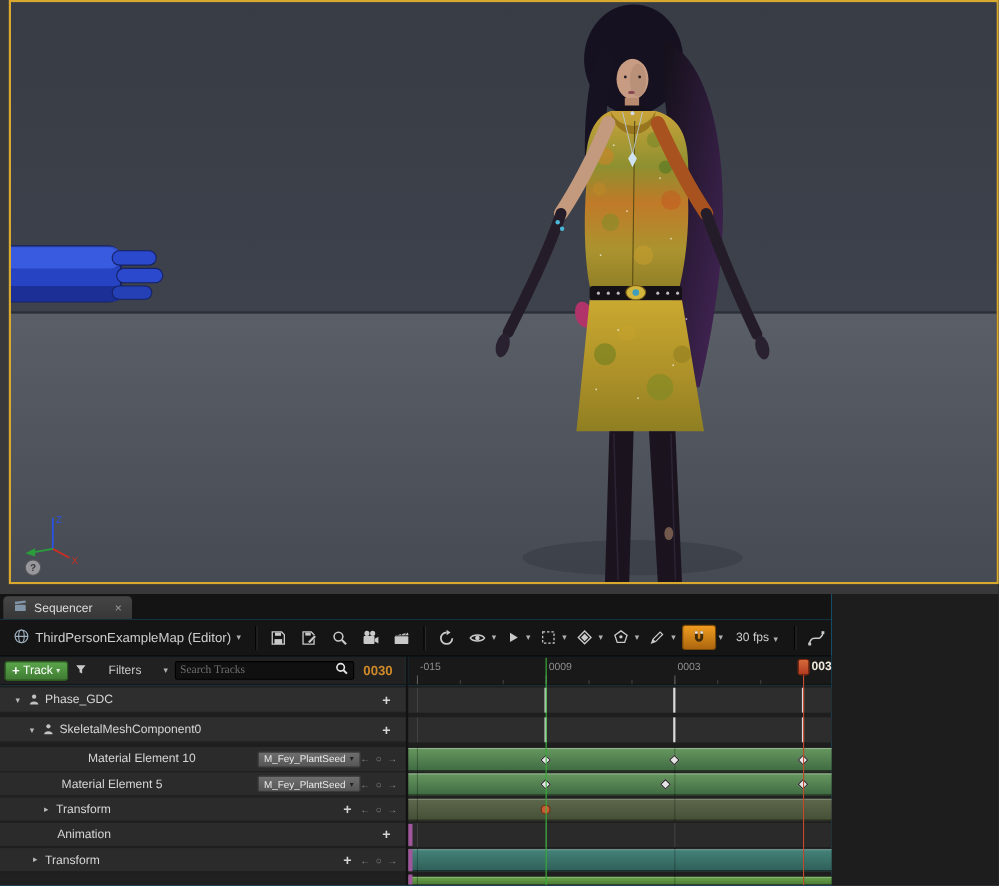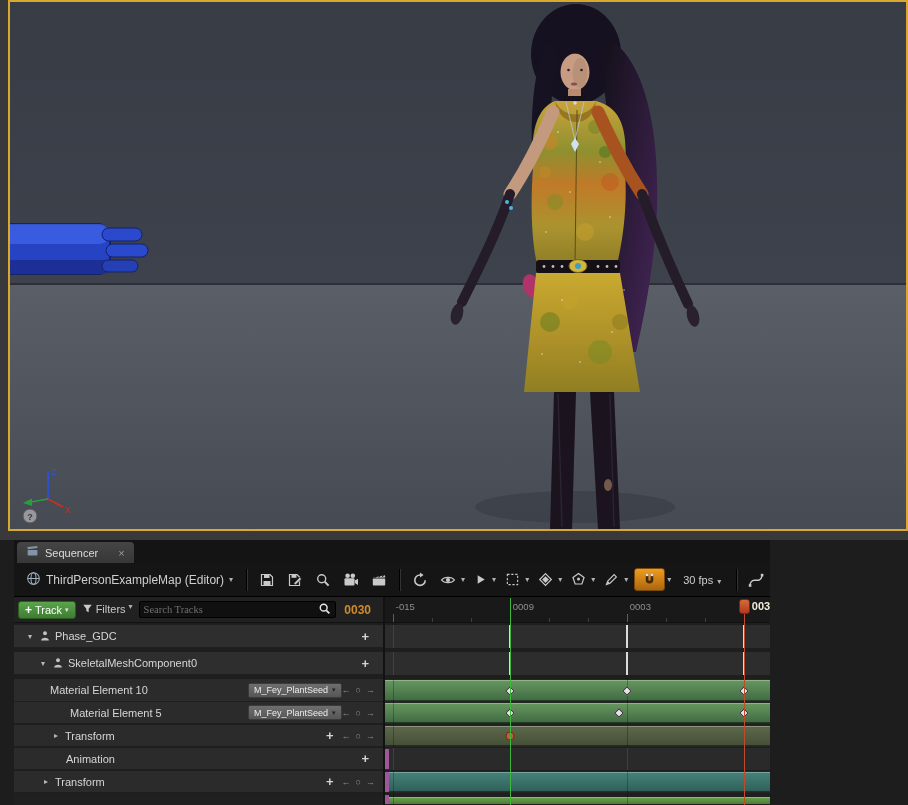--- a/index.html
+++ b/index.html
@@ -7,40 +7,40 @@
 body{background:#1d1d1d;font-family:"Liberation Sans",sans-serif;position:relative}
 .stage{position:absolute;inset:0;width:908px;height:805px;overflow:hidden}
 
 
 .viewport-wrap{position:absolute;top:0;left:0;width:908px;height:540px;background:#39393c}
 .viewport{position:absolute;left:8px;top:0;width:900px;height:531px;border:2px solid #d9a92f;background:#3b3f48;overflow:hidden}
 .scene{position:absolute;left:0;top:0;width:100%;height:100%}
 .gizmo{position:absolute;left:8px;bottom:4px}
 
 
-.seq{position:absolute;top:540px;left:14px;width:756px;height:265px;background:#0ea5e9;overflow:hidden}
+.seq{position:absolute;top:540px;left:0;width:756px;height:265px;background:#0ea5e9;overflow:hidden}
 .tabbar{position:absolute;top:0;left:0;right:0;height:23px;background:#141414;display:flex;align-items:flex-end}
 .tab{height:21px;margin-left:3px;background:linear-gradient(#454545,#373737);border-radius:4px 4px 0 0;display:flex;align-items:center;gap:6px;padding:0 9px;color:#dcdcdc;font-size:11px}
 .tab .close{color:#9a9a9a;font-size:11px;margin-left:14px}
 
 .toolbar{position:absolute;top:23px;left:0;right:0;height:34px;background:#151515;border-bottom:1px solid #000;display:flex;align-items:center;padding:0 6px;gap:2px;overflow:hidden}
 .mapsel{display:flex;align-items:center;gap:5px;color:#cfcfcf;font-size:12px;padding:0 6px;height:26px;white-space:nowrap}
 .tbstrip{display:flex;align-items:center;gap:2px}
 .tbbtn{height:26px;min-width:24px;display:flex;align-items:center;justify-content:center;gap:2px;border-radius:3px;color:#c8c8c8;padding:0 2px}
 .iconwrap{display:flex;align-items:center;justify-content:center;padding:2px 3px}
 .iconwrap.active{background:linear-gradient(#ef9c20,#ad660e);border:1px solid #7a4a08;border-radius:3px;padding:3px 7px}
 .caret{font-size:8px;color:#b0b0b0;line-height:1}
 .tbsep{width:1px;height:22px;background:#000;box-shadow:1px 0 0 #333;margin:0 5px;flex:0 0 1px}
 .fps{display:flex;align-items:flex-end;gap:4px;color:#cfcfcf;font-size:11px;padding:0 8px;margin-left:auto;white-space:nowrap}
 
 .controls{position:absolute;top:57px;left:0;width:369px;height:26px;background:#212121;display:flex;align-items:center;gap:6px;padding:0 4px;border-bottom:1px solid #121212}
 .addtrack{background:linear-gradient(#5aa54a,#3f7c33);border:1px solid #2c5c22;border-radius:3px;color:#fff;font-size:11px;height:18px;display:flex;align-items:center;gap:3px;padding:0 6px;white-space:nowrap}
 .addtrack .plus{font-weight:bold;font-size:12px}
 .caret2{font-size:7px;color:#dfeada}
-.filters{display:flex;gap:3px;color:#c8c8c8;font-size:11px;white-space:nowrap}
+.filters{display:flex;align-items:center;gap:20px;color:#c8c8c8;font-size:11px;white-space:nowrap}
 .searchbox{flex:1;height:17px;background:#101010;border:1px solid #000;border-radius:2px;display:flex;align-items:center;padding:0 4px;gap:3px}
 .searchbox input{flex:1;min-width:0;background:transparent;border:none;outline:none;color:#bbb;font-size:10.5px;font-family:Liberation Serif, serif}
 .searchbox input::placeholder{color:#6f6f6f}
 .curtime{color:#d08a2a;font-size:12px;font-weight:bold;padding:0 8px 0 2px}
 
 .ruler{position:absolute;top:57px;left:371px;width:537px;height:26px;background:#191919;border-bottom:1px solid #121212}
 .tick{position:absolute;bottom:0;width:1px;height:8px;background:#5c5c5c}
 .tick.minor{height:4px;background:#3e3e3e}
 .ticklabel{position:absolute;top:4px;font-size:9.5px;color:#8f8f8f;white-space:nowrap}
 .marker{position:absolute;top:2px;width:11px;height:15px;border-radius:3px;background:linear-gradient(#d66a3a,#b03a20);border:1px solid #7c2810;z-index:6}
@@ -457,21 +457,21 @@
             <div class="gridline gl-light" style="left: 241.8px;"></div>
             <div class="gridline gl-light" style="left: 358.8px;"></div>
             <div class="gridline gl-light" style="left: 475.8px;"></div>
             <div class="keyline" style="left: 124.8px;"></div>
             <div class="keyline" style="left: 241.8px;"></div>
             <div class="keyline" style="left: 358.8px;"></div>
             <div class="keyline" style="left: 475.8px;"></div>
           </div>
         </div>
         <div class="trow" style="top: 56px; height: 23px;">
-          <div class="tleft" style="padding-left: 36px;">
+          <div class="tleft" style="padding-left: 80px;">
             <span class="tlabel">Material Element 10</span>
             <span class="spacer"></span>
             <span class="combo">
               <span>M_Fey_PlantSeed</span>
               <span class="ccaret">▾</span>
             </span>
             <span class="nav">
               <span>←</span>
               <span class="navmid">○</span>
               <span>→</span>

